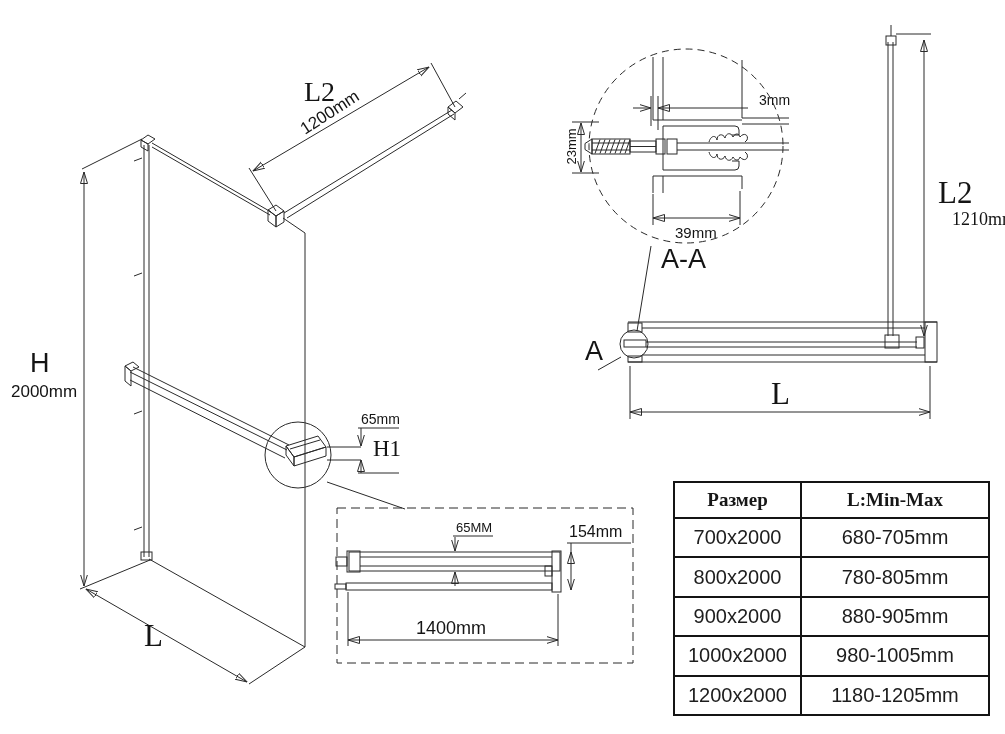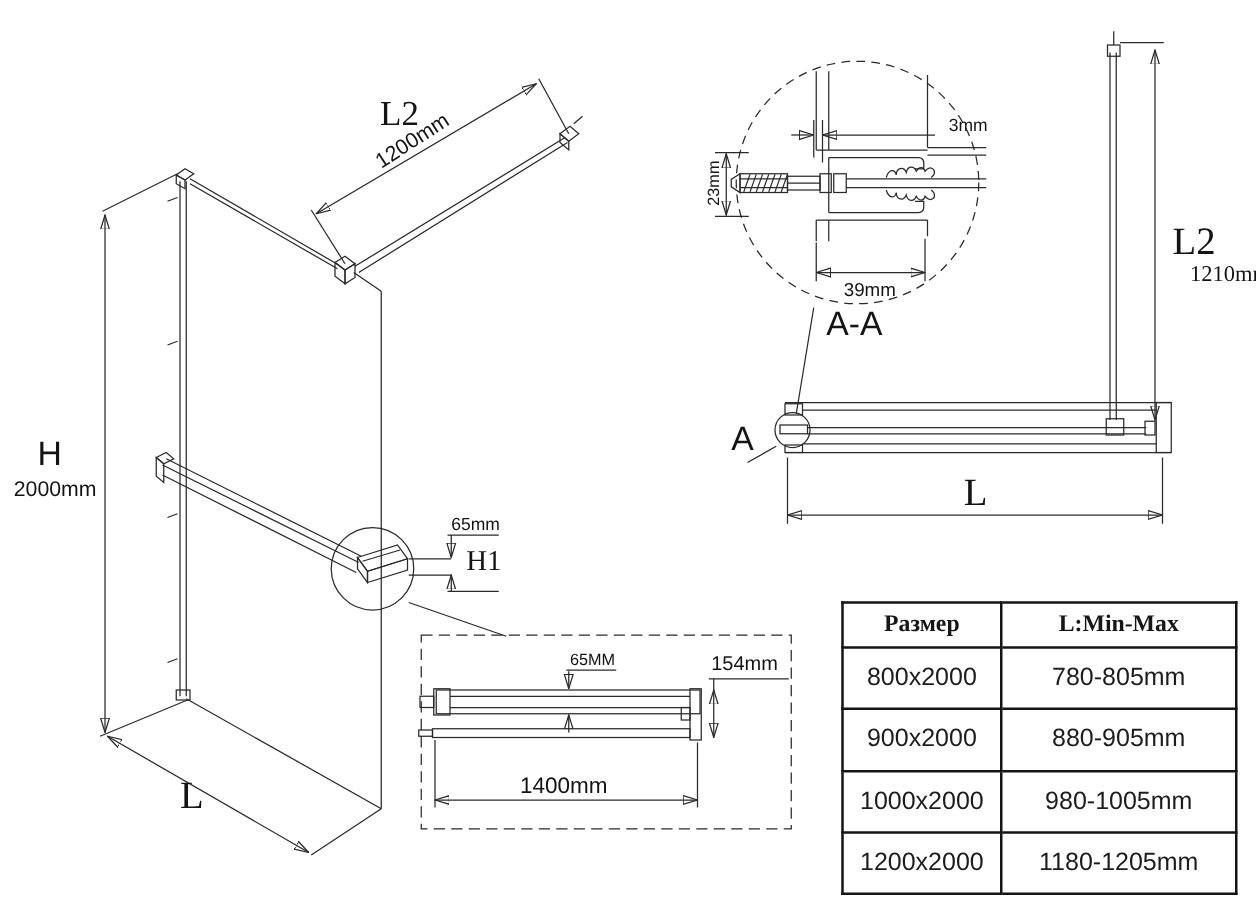--- a/index.html
+++ b/index.html
@@ -232,20 +232,24 @@
         <col class="c2">
       </colgroup>
   <thead>
     <tr>
       <th>Размер</th>
       <th>L:Min-Max</th>
     </tr>
   </thead>
   <tbody>
     <tr>
+      <td>700x2000</td>
+      <td>680-705mm</td>
+    </tr>
+    <tr>
       <td>800x2000</td>
       <td>780-805mm</td>
     </tr>
     <tr>
       <td>900x2000</td>
       <td>880-905mm</td>
     </tr>
     <tr>
       <td>1000x2000</td>
       <td>980-1005mm</td>

